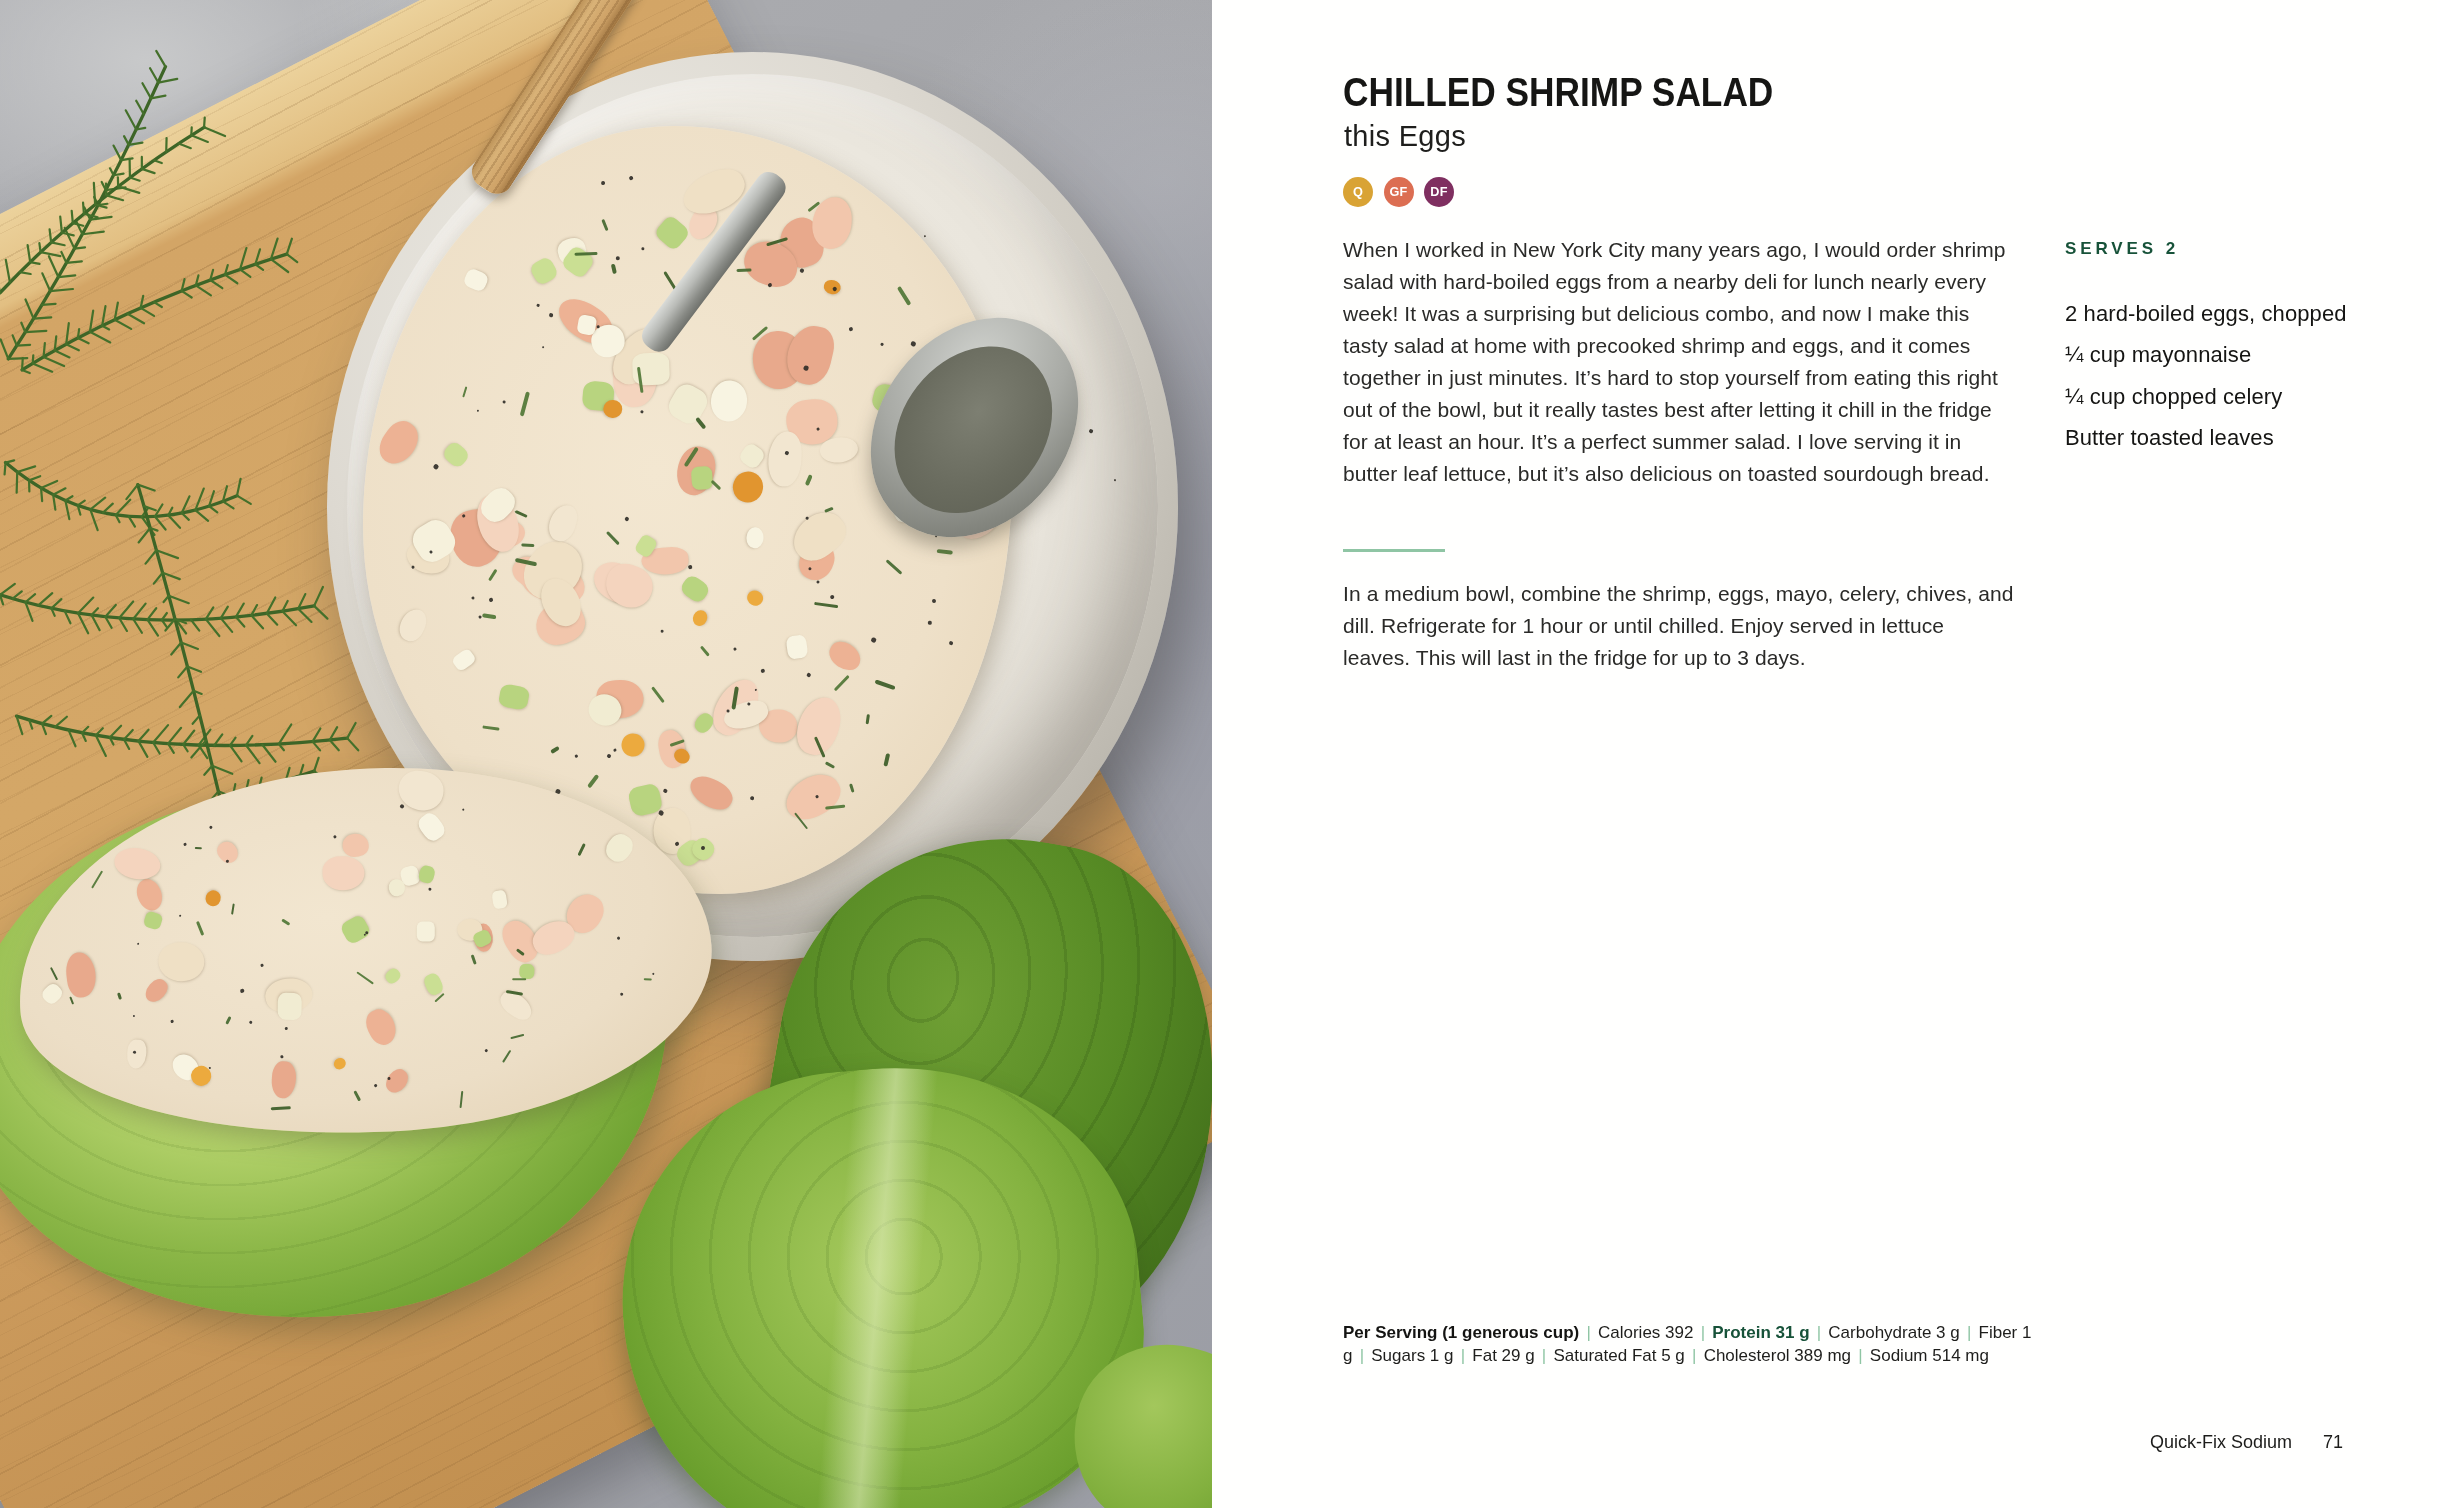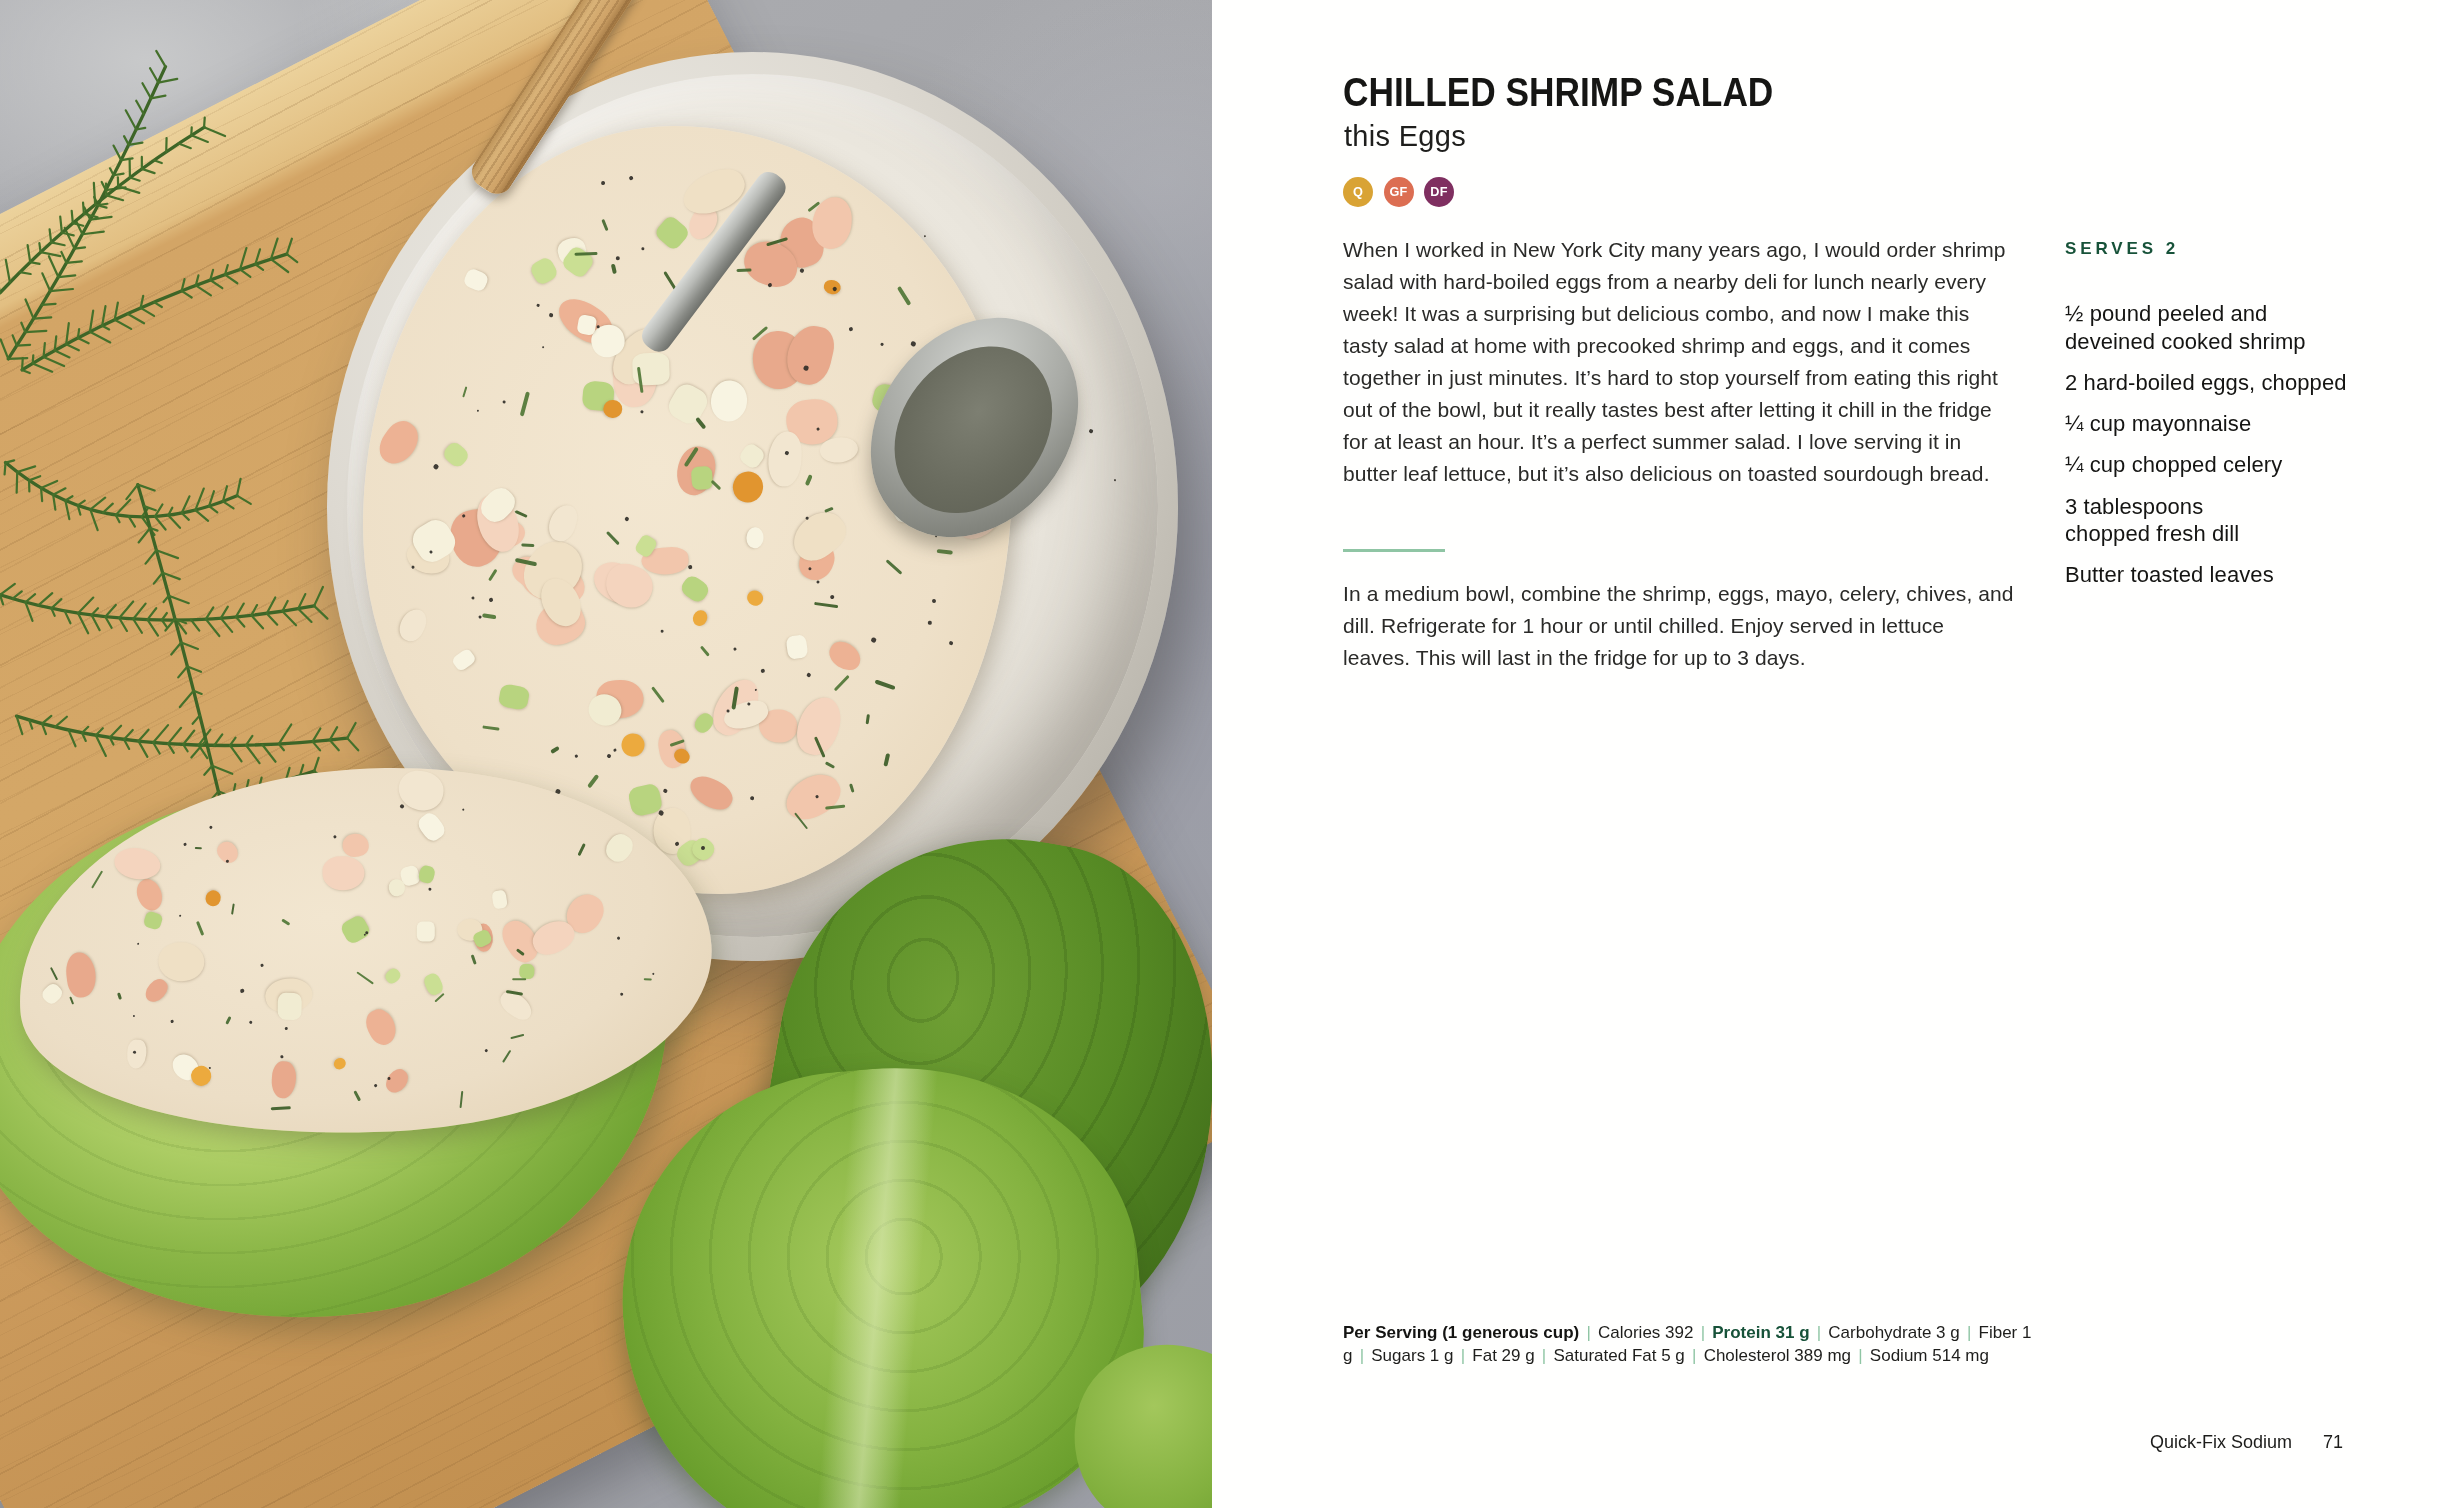--- a/index.html
+++ b/index.html
@@ -815,32 +815,28 @@
 
   <div class="divider"></div>
 
   <p class="body-text instructions">In a medium bowl, combine the shrimp, eggs, mayo, celery, chives, and dill. Refrigerate for 1 hour or until chilled. Enjoy served in lettuce leaves. This will last in the fridge for up to 3 days.</p>
 
 
   <p class="serves">SERVES 2</p>
 
   <ul class="ingredients">
 
-      <li>½ pound peeled and
-deveined cooked shrimp</li>
 
       <li>2 hard-boiled eggs, chopped</li>
 
       <li>¼ cup mayonnaise</li>
 
       <li>¼ cup chopped celery</li>
 
 
-      <li>3 tablespoons
-chopped fresh dill</li>
 
       <li>Butter toasted leaves</li>
     </ul>
 
   <p class="nutrition"><span class="nut-label">Per Serving (1 generous cup)</span><span><span class="nut-seg"><span class="nut-sep">|</span><span class="nut-val">Calories 392</span></span><span class="nut-seg"><span class="nut-sep">|</span><span class="nut-val hl">Protein 31 g</span></span><span class="nut-seg"><span class="nut-sep">|</span><span class="nut-val">Carbohydrate 3 g</span></span><span class="nut-seg"><span class="nut-sep">|</span><span class="nut-val">Fiber 1 g</span></span><span class="nut-seg"><span class="nut-sep">|</span><span class="nut-val">Sugars 1 g</span></span><span class="nut-seg"><span class="nut-sep">|</span><span class="nut-val">Fat 29 g</span></span><span class="nut-seg"><span class="nut-sep">|</span><span class="nut-val">Saturated Fat 5 g</span></span><span class="nut-seg"><span class="nut-sep">|</span><span class="nut-val">Cholesterol 389 mg</span></span><span class="nut-seg"><span class="nut-sep">|</span><span class="nut-val">Sodium 514 mg</span></span></span></p>
 
   <div class="page-footer">
     <span>Quick-Fix Sodium</span>
     <span>71</span>
   </div>

